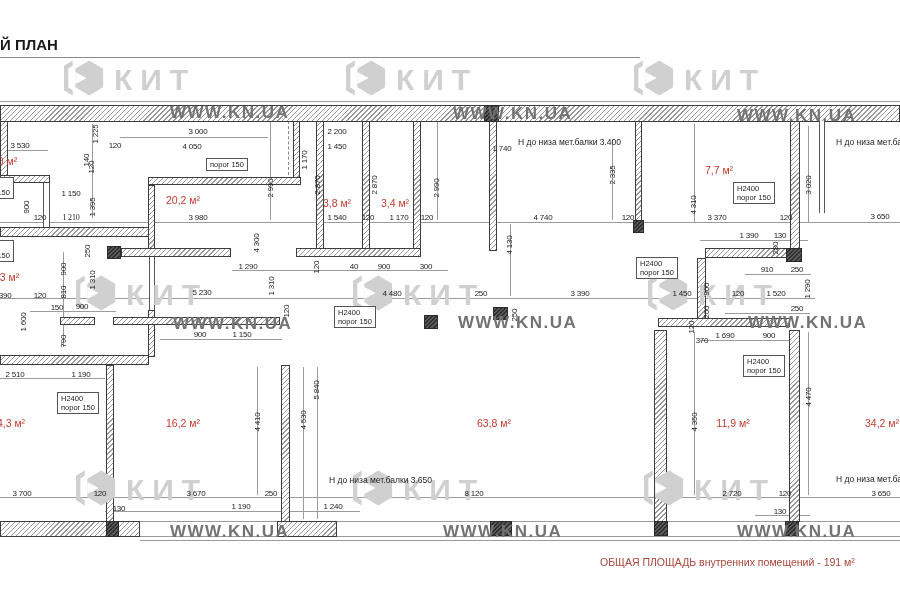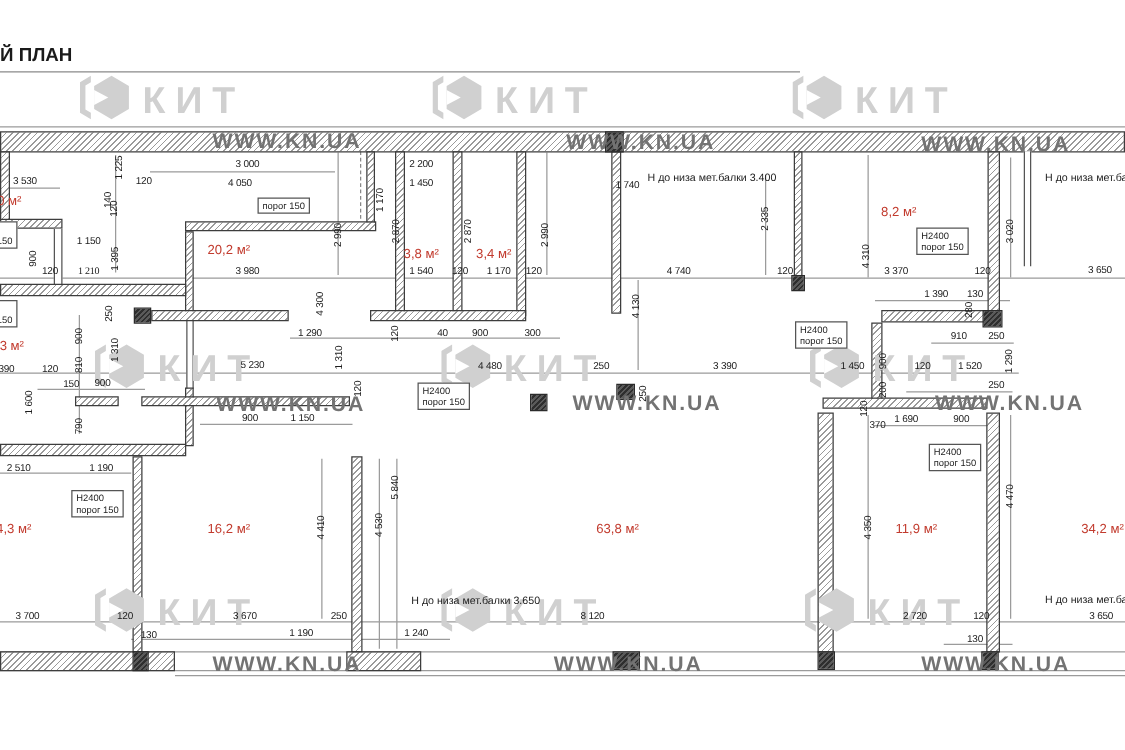--- a/index.html
+++ b/index.html
@@ -33,20 +33,21 @@
   #title-rule{position:absolute;left:0;top:57px;width:640px;height:1px;background:#8a8a8a;z-index:1;}
   #total-area{position:absolute;left:600px;top:556px;font-size:10.5px;color:#a8463b;
        z-index:9;white-space:nowrap;}
 </style>
 </head>
 <body>
 
 <div id="stage">
   <div id="plan-title">Й ПЛАН</div>
   <div id="title-rule"></div>
+  <div id="total-area" style="color: rgb(168, 70, 59);">ОБЩАЯ ПЛОЩАДЬ внутренних помещений - 191 м²</div>
 
   <div class="dline" style="left:0;top:101px;width:900px;height:1px"></div>
   <div class="wall" style="left:0;top:105px;width:900px;height:17px"></div>
   <div class="col" style="left:484px;top:105px;width:15px;height:17px"></div>
 
   <div class="wall" style="left:0;top:121px;width:8px;height:62px"></div>
   <div class="wall" style="left:0;top:175px;width:50px;height:8px"></div>
   <div class="wline" style="left:43px;top:183px;width:7px;height:46px"></div>
   <div class="wall" style="left:293px;top:121px;width:7px;height:58px"></div>
   <div class="wall" style="left:148px;top:177px;width:153px;height:8px"></div>
@@ -211,21 +212,21 @@
     <span class="dim v" style="left: 514px; top: 315px;">250</span>
     <span class="dim v" style="left: 316px; top: 390px;">5 840</span>
     <span class="dim v" style="left: 303px; top: 420px;">4 530</span>
     <span class="dim v" style="left: 257px; top: 422px;">4 410</span>
     <span class="dim v" style="left: 808px; top: 397px;">4 470</span>
     <span class="dim v" style="left: 694px; top: 422px;">4 350</span>
     <span class="room" style="left: 6px; top: 161px; color: rgb(194, 59, 46);">,0 м²</span>
     <span class="room" style="left: 183px; top: 200px; color: rgb(194, 59, 46);">20,2 м²</span>
     <span class="room" style="left: 337px; top: 203px; color: rgb(194, 59, 46);">3,8 м²</span>
     <span class="room" style="left: 395px; top: 203px; color: rgb(194, 59, 46);">3,4 м²</span>
-    <span class="room" style="left: 719px; top: 170px; color: rgb(194, 59, 46);">8,2 м²</span>
+    <span class="room" style="left: 719px; top: 170px; color: rgb(194, 59, 46);">7,7 м²</span>
     <span class="room" style="left: 8px; top: 277px; color: rgb(194, 59, 46);">,3 м²</span>
     <span class="room" style="left: 11px; top: 423px; color: rgb(194, 59, 46);">4,3 м²</span>
     <span class="room" style="left: 183px; top: 423px; color: rgb(194, 59, 46);">16,2 м²</span>
     <span class="room" style="left: 494px; top: 423px; color: rgb(194, 59, 46);">63,8 м²</span>
     <span class="room" style="left: 733px; top: 423px; color: rgb(194, 59, 46);">11,9 м²</span>
     <span class="room" style="left: 882px; top: 423px; color: rgb(194, 59, 46); text-align: right;">34,2 м²</span>
     <span class="note" style="left: 518px; top: 142px;">Н до низа мет.балки 3.400</span>
     <span class="note" style="left: 836px; top: 142px;">Н до низа мет.ба</span>
     <span class="note" style="left: 329px; top: 480px;">Н до низа мет.балки 3.650</span>
     <span class="note" style="left: 836px; top: 479px;">Н до низа мет.ба</span>

